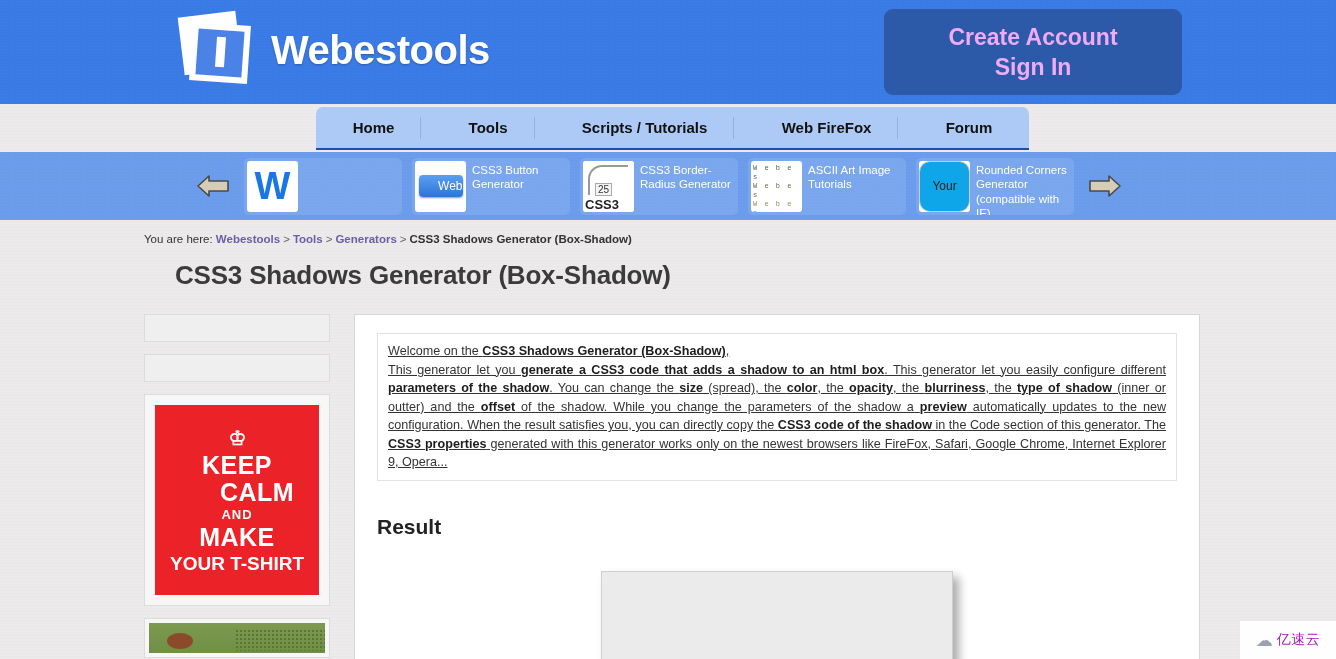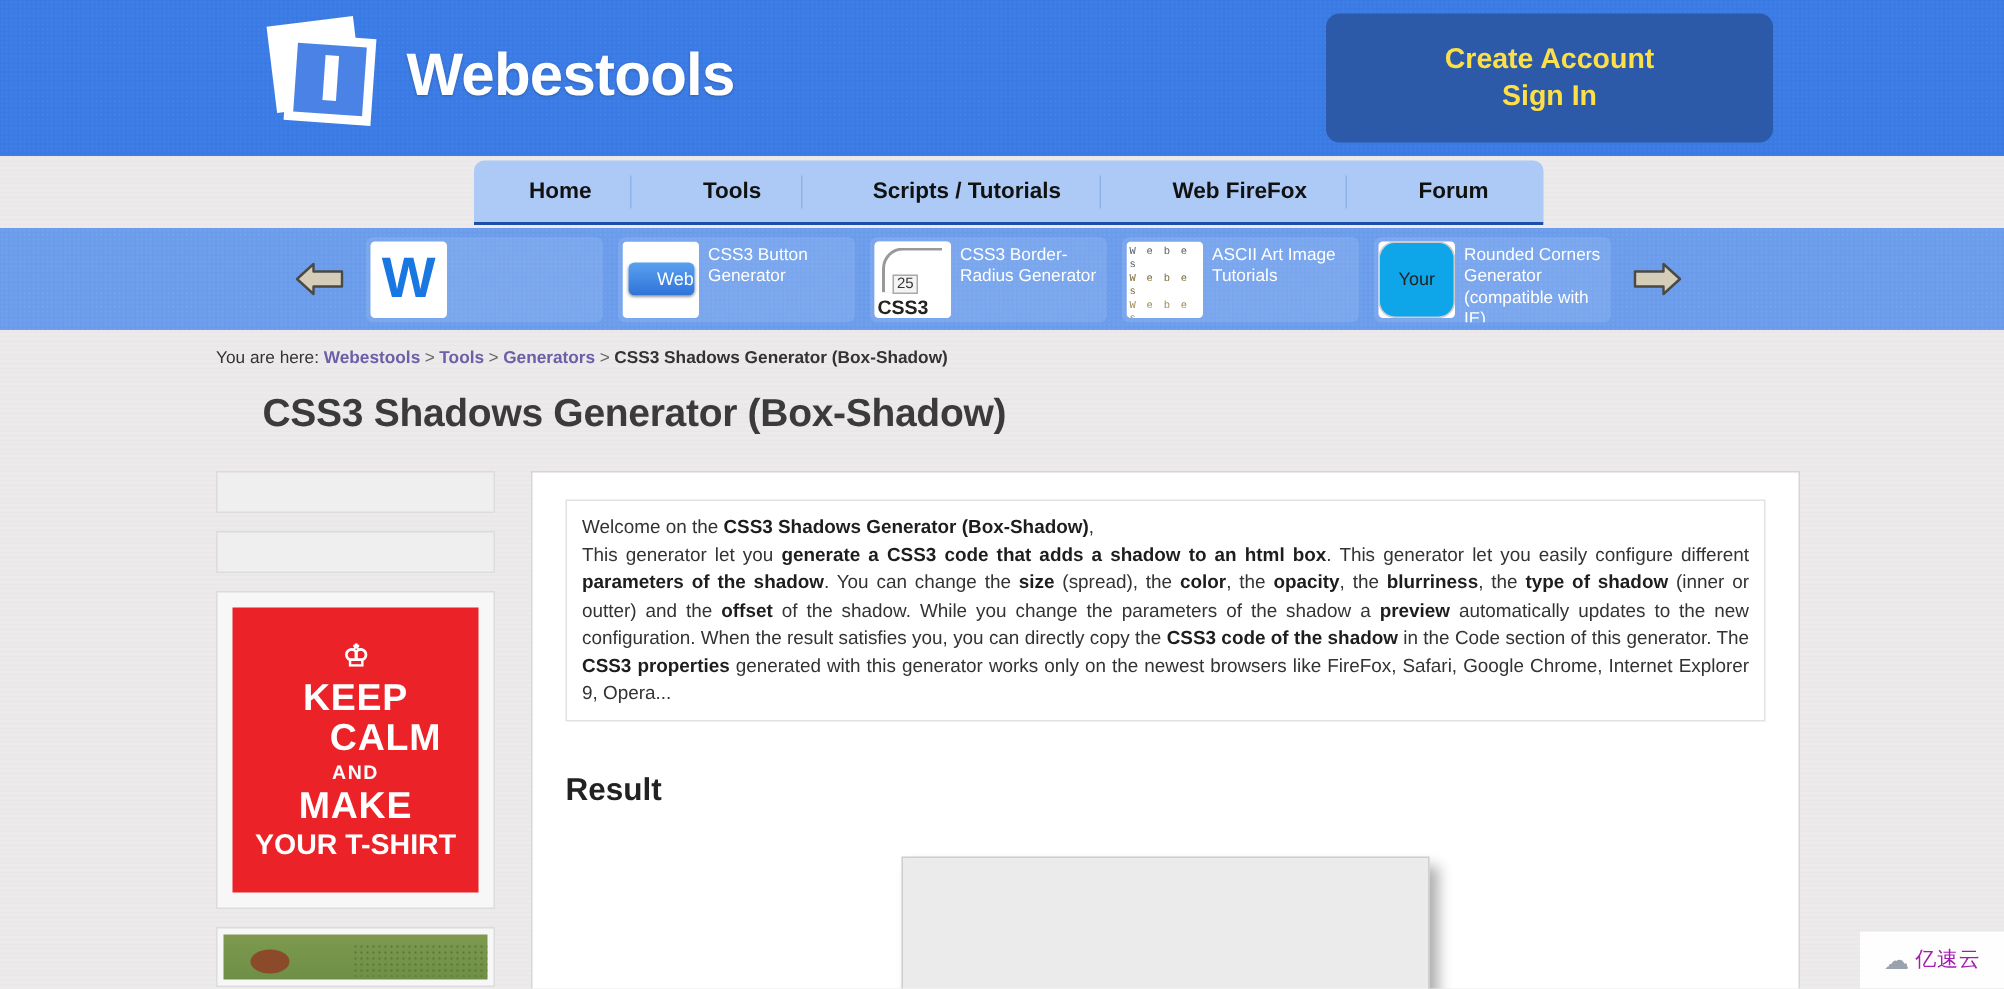--- a/index.html
+++ b/index.html
@@ -47,21 +47,21 @@
     color: #ffffff; font-size: 40px; font-weight: bold; letter-spacing: -0.5px;
     text-shadow: 0 1px 2px rgba(0,0,0,0.25);
   }
   .account-btn {
     position: absolute; right: 154px; top: 9px;
     width: 298px; height: 86px;
     background: #2c5aa8; border-radius: 9px;
     display: flex; flex-direction: column; align-items: center; justify-content: center;
     gap: 3px; cursor: pointer;
   }
-  .account-btn span { color: #fde047; font-size: 19px; font-weight: bold; }
+  .account-btn span { color: #f0abfc; font-size: 23px; font-weight: bold; }
 
   
   .navbar {
     position: absolute; left: 316px; top: 107px;
     width: 713px; height: 43px;
     background: #accaf5; border-radius: 7px 7px 0 0;
     display: flex; align-items: center; justify-content: space-around;
     border-bottom: 2px solid #1d4fa8;
   }
   .navbar a {
@@ -183,21 +183,21 @@
     border-radius: 50%; background: #8b4a2a;
   }
 
   .panel {
     position: absolute; left: 354px; top: 94px; width: 846px; bottom: -60px;
     background: #ffffff; border: 1px solid #d6d6d6;
   }
   .panel-inner { padding: 18px 22px; }
   .intro {
     font-size: 12.6px; color: #333; line-height: 18.5px; text-align: justify;
-    border: 1px solid #e2e2e2; padding: 8px 10px;
+    border: 1px solid #e2e2e2; padding: 8px 10px; text-decoration: underline;
   }
   .intro b { color: #1d1d1d; }
   .result-head {
     font-size: 21px; font-weight: bold; color: #222; margin: 34px 0 0 0;
   }
   .preview-wrap { display: flex; justify-content: center; margin-top: 32px; }
   .preview-box {
     width: 352px; height: 106px; background: #ebebeb; border: 1px solid #cfcfcf;
     box-shadow: 6px 6px 9px rgba(0,0,0,0.33);
   }

